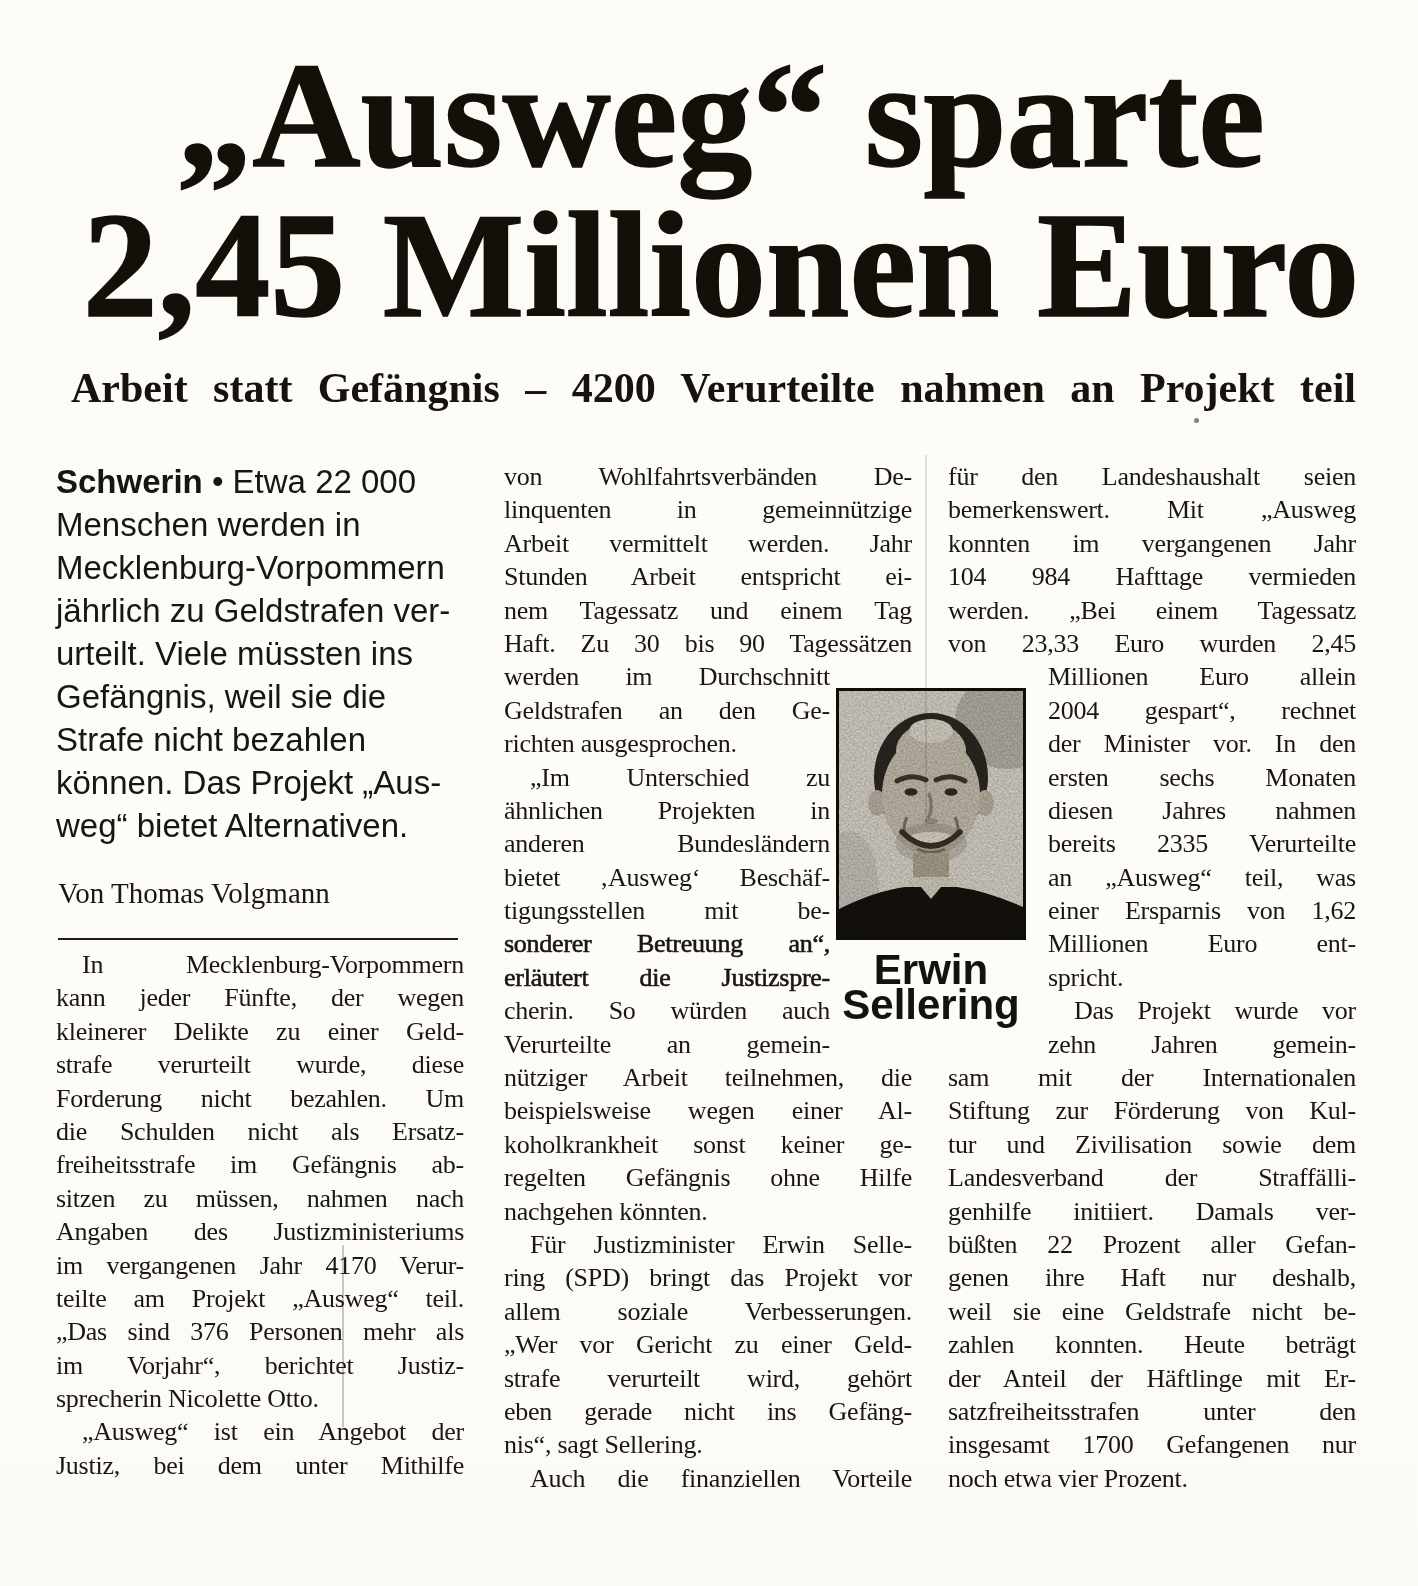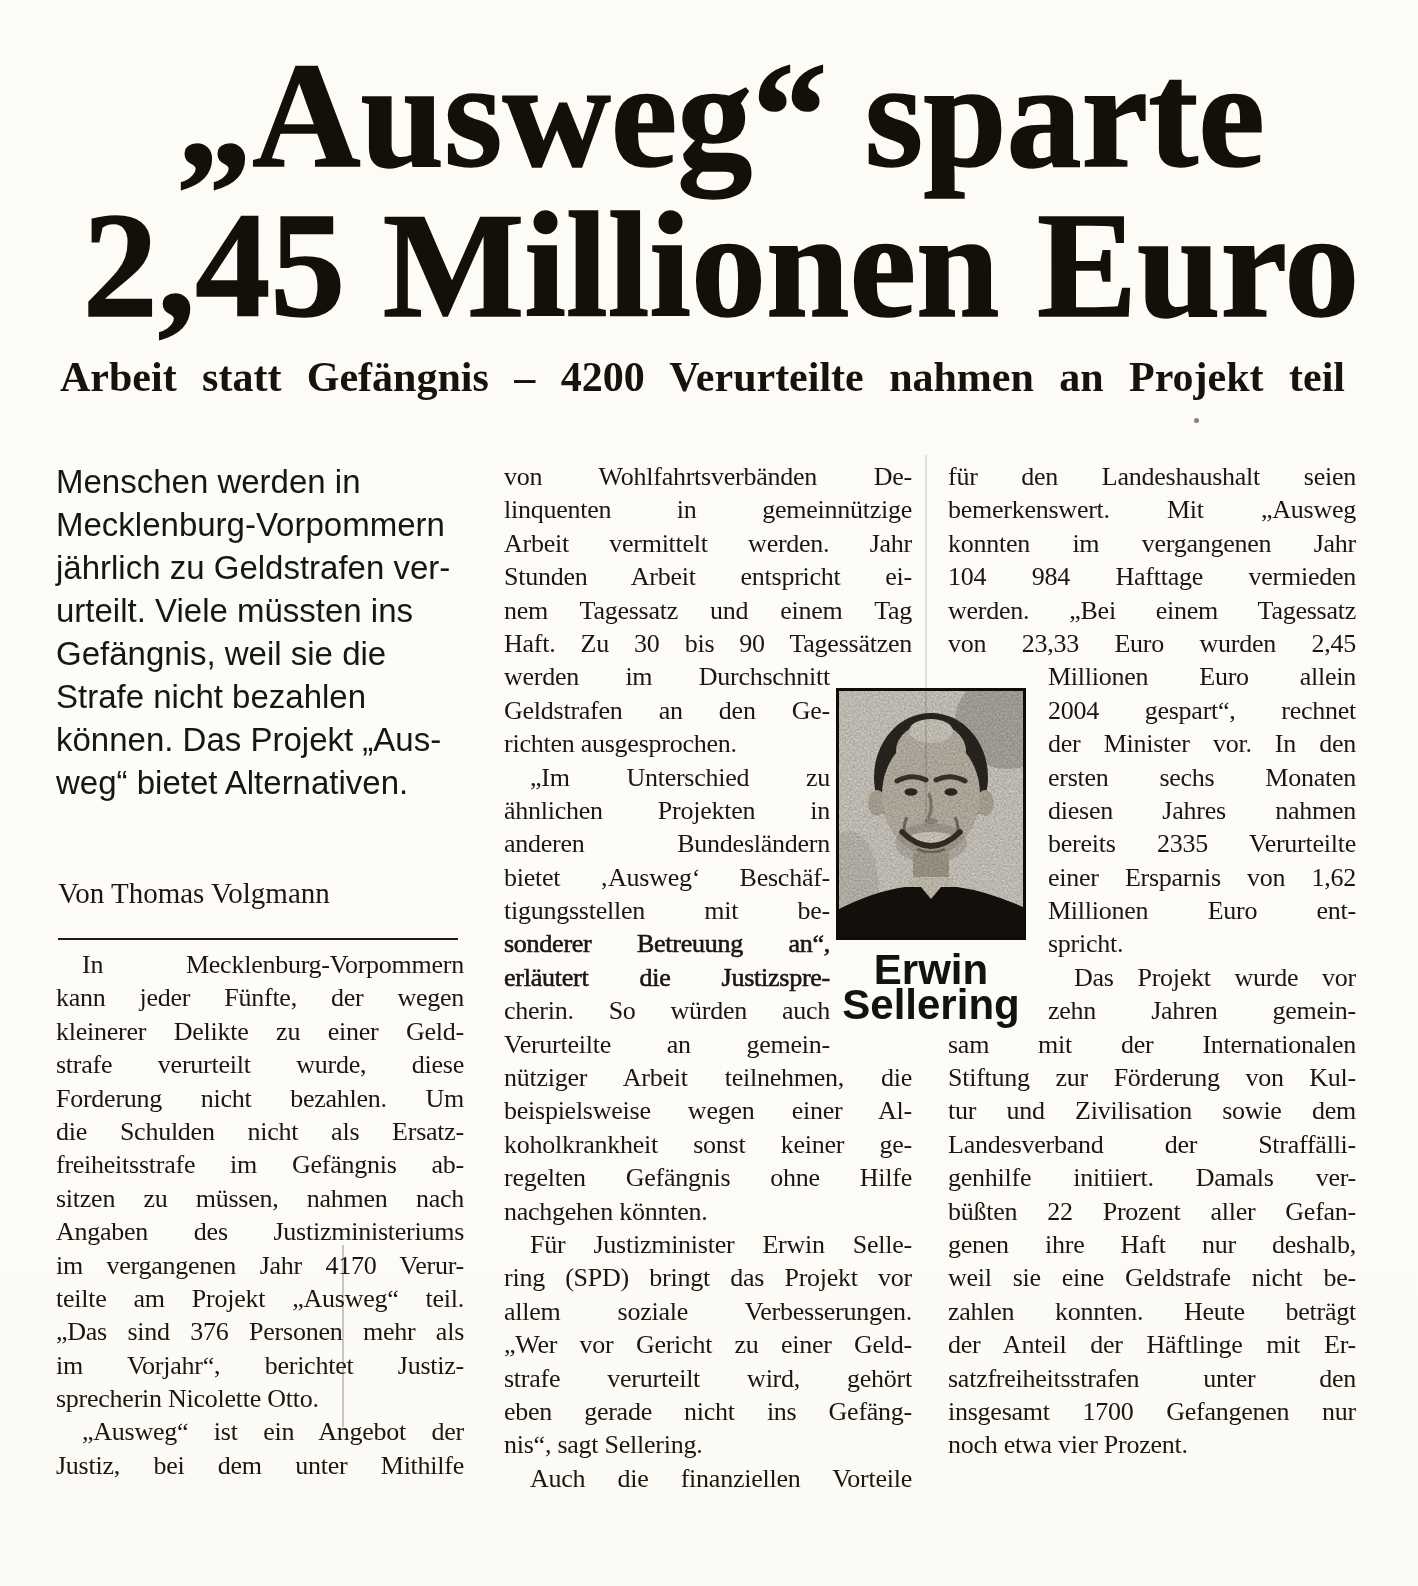--- a/index.html
+++ b/index.html
@@ -8,21 +8,21 @@
     position:relative;width:1418px;height:1586px;overflow:hidden;
     background:linear-gradient(180deg,#fcfbf6 0%,#fdfcf8 60%,#fbfaf4 100%);
     color:#181510;font-family:"Liberation Serif",serif;
   }
   
   .headline{position:absolute;top:40px;left:12px;width:100%;margin:0;text-align:center;
     font-size:150px;line-height:150px;font-weight:700;color:#121008;
     -webkit-text-stroke:1.5px #121008;}
   .headline .hl{white-space:nowrap;}
   
-  .subtitle{position:absolute;top:352px;left:60px;width:1285px;margin:0;
+  .subtitle{position:absolute;top:352px;left:60px;width:1285px;margin:11px;
     font-size:42px;line-height:50px;font-weight:700;color:#15130c;
     text-align:justify;text-align-last:justify;white-space:nowrap;}
   
   .col{position:absolute;width:408px;}
   .lead{left:56px;top:460px;font-family:"Liberation Sans",sans-serif;
     font-size:33px;line-height:43px;color:#181610;}
   .lead-line{height:43px;white-space:nowrap;}
   .lead-line b{font-weight:700;}
   .lead .bl{height:43px;text-align:left;text-align-last:auto;}
   .byline{position:absolute;left:58px;top:876px;width:400px;
@@ -57,20 +57,21 @@
 <div class="page">
 
   <h1 class="headline">
     <div class="hl">„Ausweg“ sparte</div>
     <div class="hl">2,45 Millionen Euro</div>
   </h1>
 
   <h2 class="subtitle">Arbeit statt Gefängnis – 4200 Verurteilte nahmen an Projekt teil</h2>
 
   <section class="col lead">
+    <div class="lead-line"><b>Schwerin</b><span> • Etwa 22 000</span></div>
     <div>
         <div class="bl">Menschen werden in</div>
         <div class="bl">Mecklenburg-Vorpommern</div>
         <div class="bl">jährlich zu Geldstrafen ver-</div>
         <div class="bl">urteilt. Viele müssten ins</div>
         <div class="bl">Gefängnis, weil sie die</div>
         <div class="bl">Strafe nicht bezahlen</div>
         <div class="bl">können. Das Projekt „Aus-</div>
         <div class="bl">weg“ bietet Alternativen.</div>
       </div>
@@ -137,20 +138,21 @@
       <div class="bl">konnten im vergangenen Jahr</div>
       <div class="bl">104 984 Hafttage vermieden</div>
       <div class="bl">werden. „Bei einem Tagessatz</div>
       <div class="bl">von 23,33 Euro wurden 2,45</div>
       <div class="bl nl">Millionen Euro allein</div>
       <div class="bl nl">2004 gespart“, rechnet</div>
       <div class="bl nl">der Minister vor. In den</div>
       <div class="bl nl">ersten sechs Monaten</div>
       <div class="bl nl">diesen Jahres nahmen</div>
       <div class="bl nl">bereits 2335 Verurteilte</div>
+      <div class="bl nl">an „Ausweg“ teil, was</div>
       <div class="bl nl">einer Ersparnis von 1,62</div>
       <div class="bl nl">Millionen Euro ent-</div>
       <div class="bl nl e">spricht.</div>
       <div class="bl nl i">Das Projekt wurde vor</div>
       <div class="bl nl">zehn Jahren gemein-</div>
       <div class="bl">sam mit der Internationalen</div>
       <div class="bl">Stiftung zur Förderung von Kul-</div>
       <div class="bl">tur und Zivilisation sowie dem</div>
       <div class="bl">Landesverband der Straffälli-</div>
       <div class="bl">genhilfe initiiert. Damals ver-</div>

